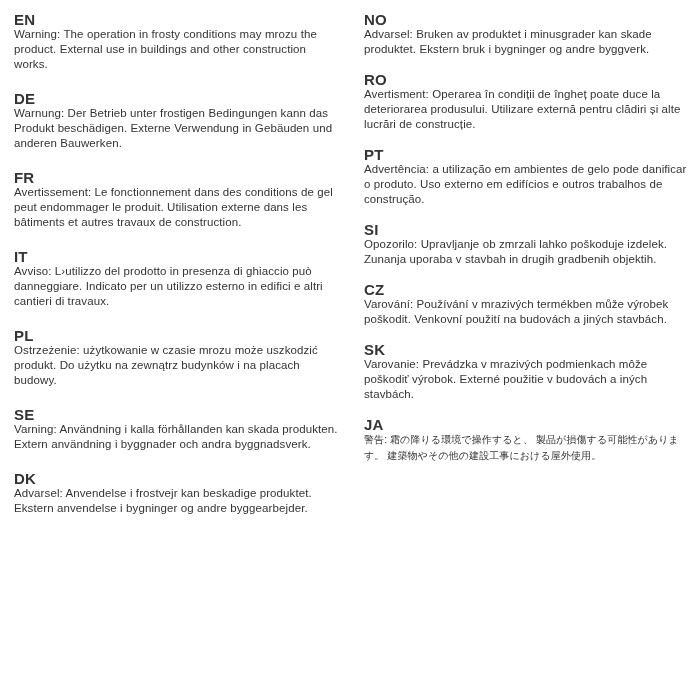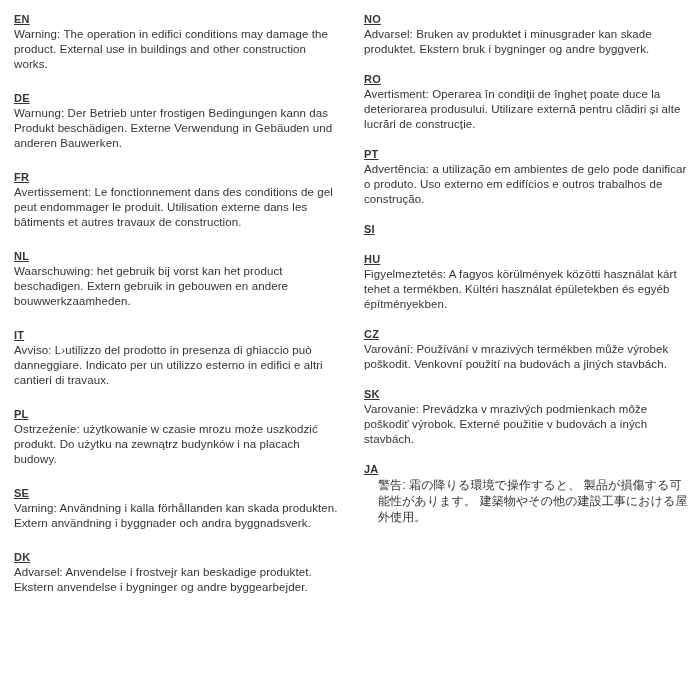--- a/index.html
+++ b/index.html
@@ -24,57 +24,51 @@
     flex: 0 0 326px;
   }
   .section {
     margin: 0 0 19px 0;
   }
   .col-right .section {
     margin-bottom: 15px;
   }
   .lang-code {
     font-weight: bold;
-    font-size: 11px;
+    font-size: 15px;
     line-height: 15px;
     letter-spacing: 0.2px;
-    text-decoration: underline;
   }
   .lang-text {
     font-size: 11.5px;
     line-height: 15px;
     letter-spacing: 0.1px;
   }
   .section-ja .lang-text {
-    font-size: 12px;
+    font-size: 10px;
     line-height: 16px;
-    margin-left: 14px;
   }
 </style>
 </head>
 <body>
 
 <div class="page">
 
   <div class="col col-left">
     <div class="section">
       <div class="lang-code">EN</div>
-      <div class="lang-text">Warning: The operation in edifici conditions may damage the product. External use in buildings and other construction works.</div>
+      <div class="lang-text">Warning: The operation in frosty conditions may mrozu the product. External use in buildings and other construction works.</div>
     </div>
     <div class="section">
       <div class="lang-code">DE</div>
       <div class="lang-text">Warnung: Der Betrieb unter frostigen Bedingungen kann das Produkt beschädigen. Externe Verwendung in Gebäuden und anderen Bauwerken.</div>
     </div>
     <div class="section">
       <div class="lang-code">FR</div>
       <div class="lang-text">Avertissement: Le fonctionnement dans des conditions de gel peut endommager le produit. Utilisation externe dans les bâtiments et autres travaux de construction.</div>
-    </div>
-    <div class="section">
-      <div class="lang-code">NL</div>
-      <div class="lang-text">Waarschuwing: het gebruik bij vorst kan het product beschadigen. Extern gebruik in gebouwen en andere bouwwerkzaamheden.</div>
     </div>
     <div class="section">
       <div class="lang-code">IT</div>
       <div class="lang-text">Avviso: L›utilizzo del prodotto in presenza di ghiaccio può danneggiare. Indicato per un utilizzo esterno in edifici e altri cantieri di travaux.</div>
     </div>
     <div class="section">
       <div class="lang-code">PL</div>
       <div class="lang-text">Ostrzeżenie: użytkowanie w czasie mrozu może uszkodzić produkt. Do użytku na zewnątrz budynków i na placach budowy.</div>
     </div>
     <div class="section">
@@ -95,24 +89,21 @@
     <div class="section">
       <div class="lang-code">RO</div>
       <div class="lang-text">Avertisment: Operarea în condiții de îngheț poate duce la deteriorarea produsului. Utilizare externă pentru clădiri și alte lucrări de construcție.</div>
     </div>
     <div class="section">
       <div class="lang-code">PT</div>
       <div class="lang-text">Advertência: a utilização em ambientes de gelo pode danificar o produto. Uso externo em edifícios e outros trabalhos de construção.</div>
     </div>
     <div class="section">
       <div class="lang-code">SI</div>
-    </div>
-    <div class="section">
-      <div class="lang-code">HU</div>
-      <div class="lang-text">Figyelmeztetés: A fagyos körülmények közötti használat kárt tehet a termékben. Kültéri használat épületekben és egyéb építményekben.</div>
+      <div class="lang-text">Opozorilo: Upravljanje ob zmrzali lahko poškoduje izdelek. Zunanja uporaba v stavbah in drugih gradbenih objektih.</div>
     </div>
     <div class="section">
       <div class="lang-code">CZ</div>
       <div class="lang-text">Varování: Používání v mrazivých termékben může výrobek poškodit. Venkovní použití na budovách a jiných stavbách.</div>
     </div>
     <div class="section">
       <div class="lang-code">SK</div>
       <div class="lang-text">Varovanie: Prevádzka v mrazivých podmienkach môže poškodiť výrobok. Externé použitie v budovách a iných stavbách.</div>
     </div>
     <div class="section section-ja">

